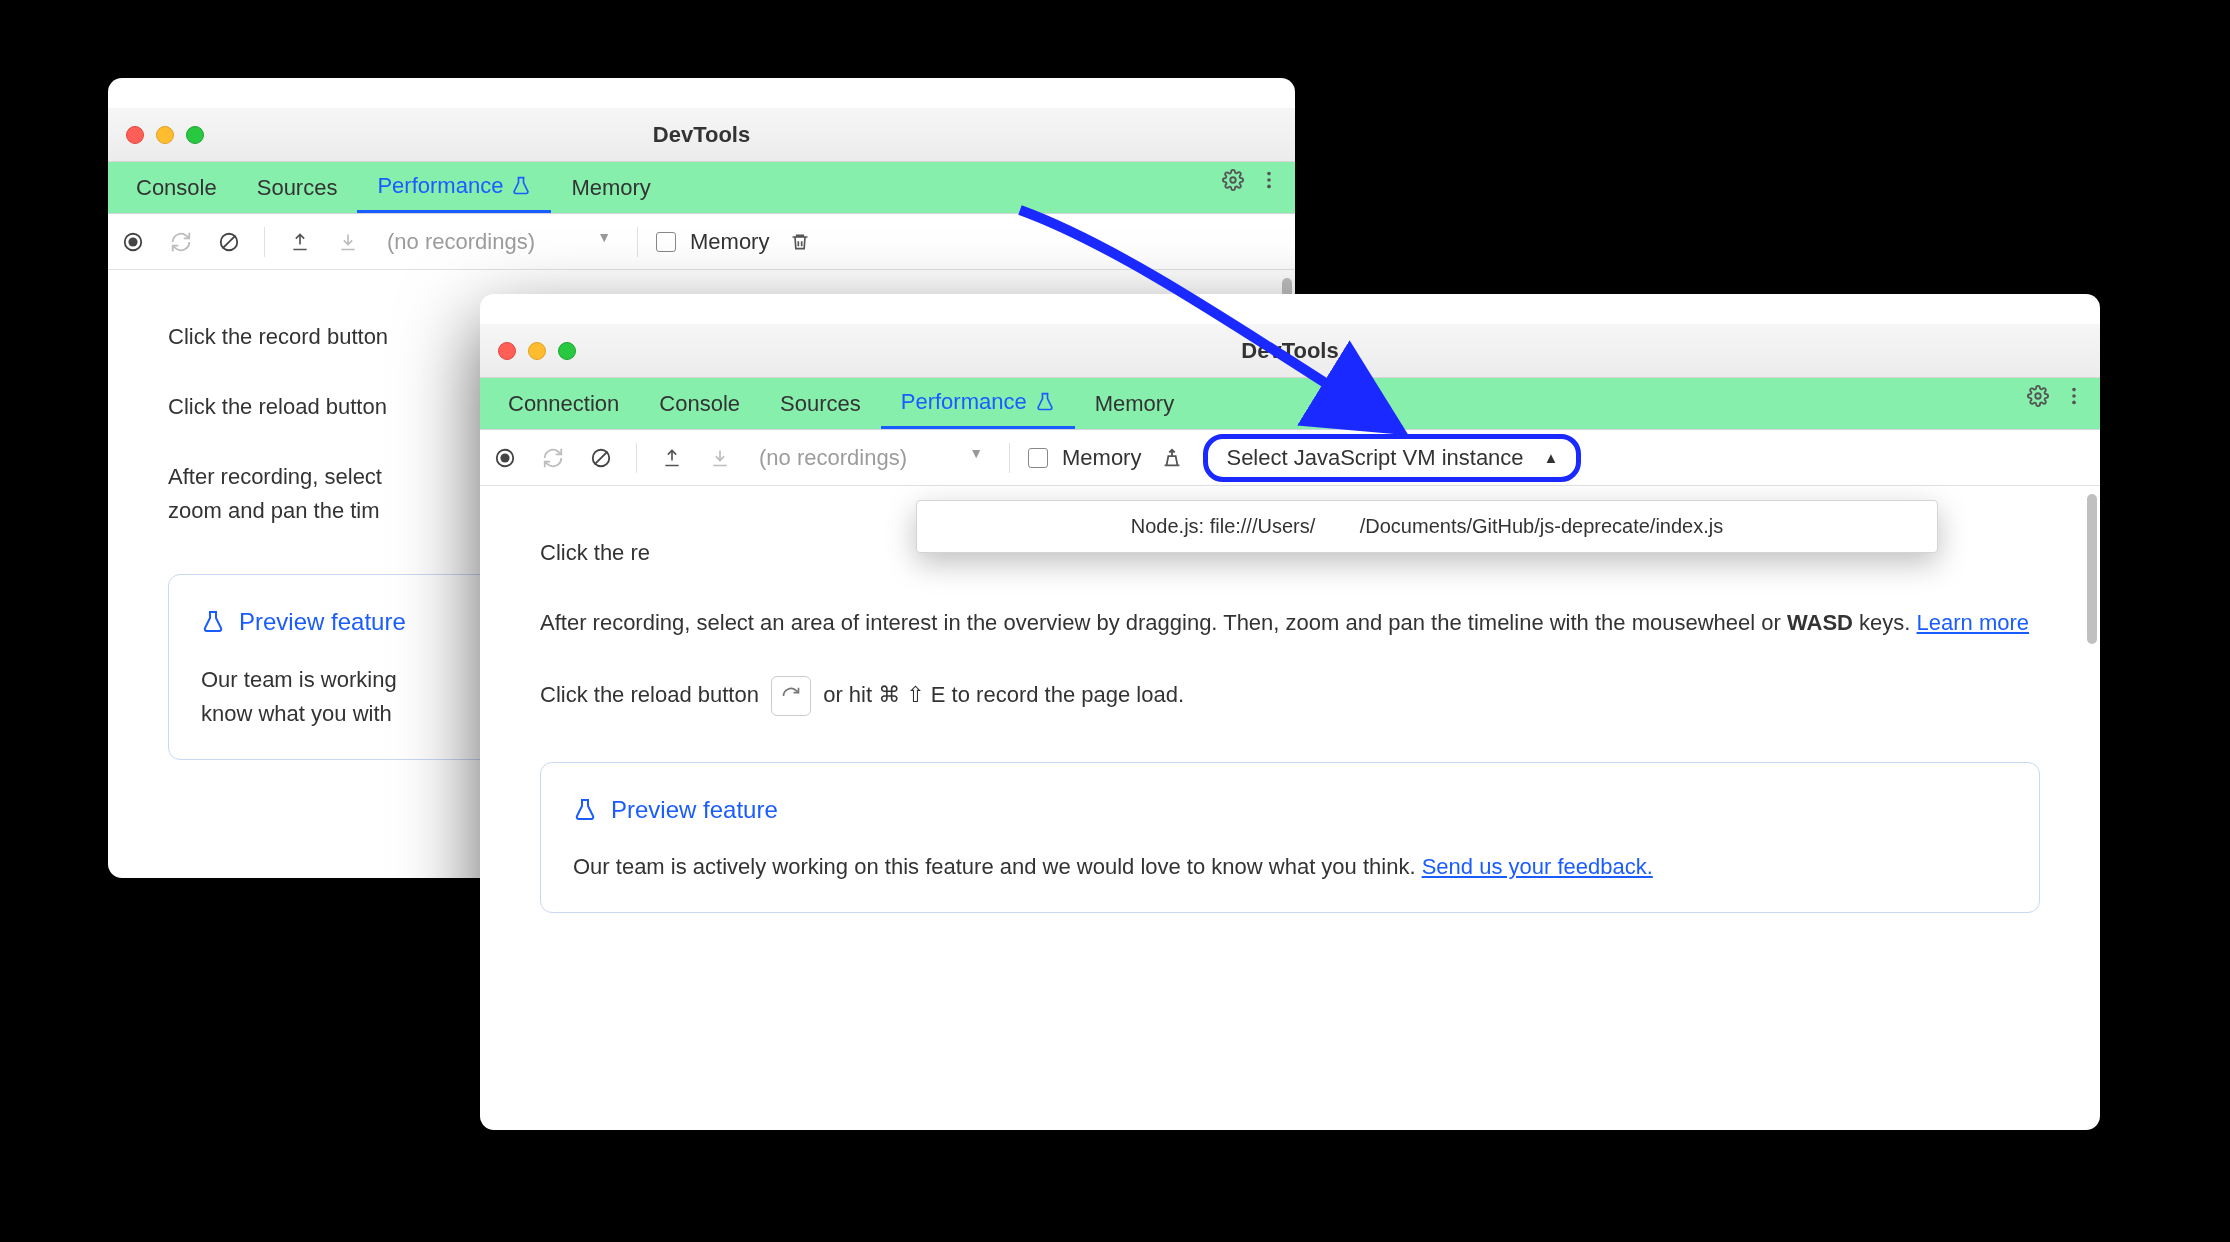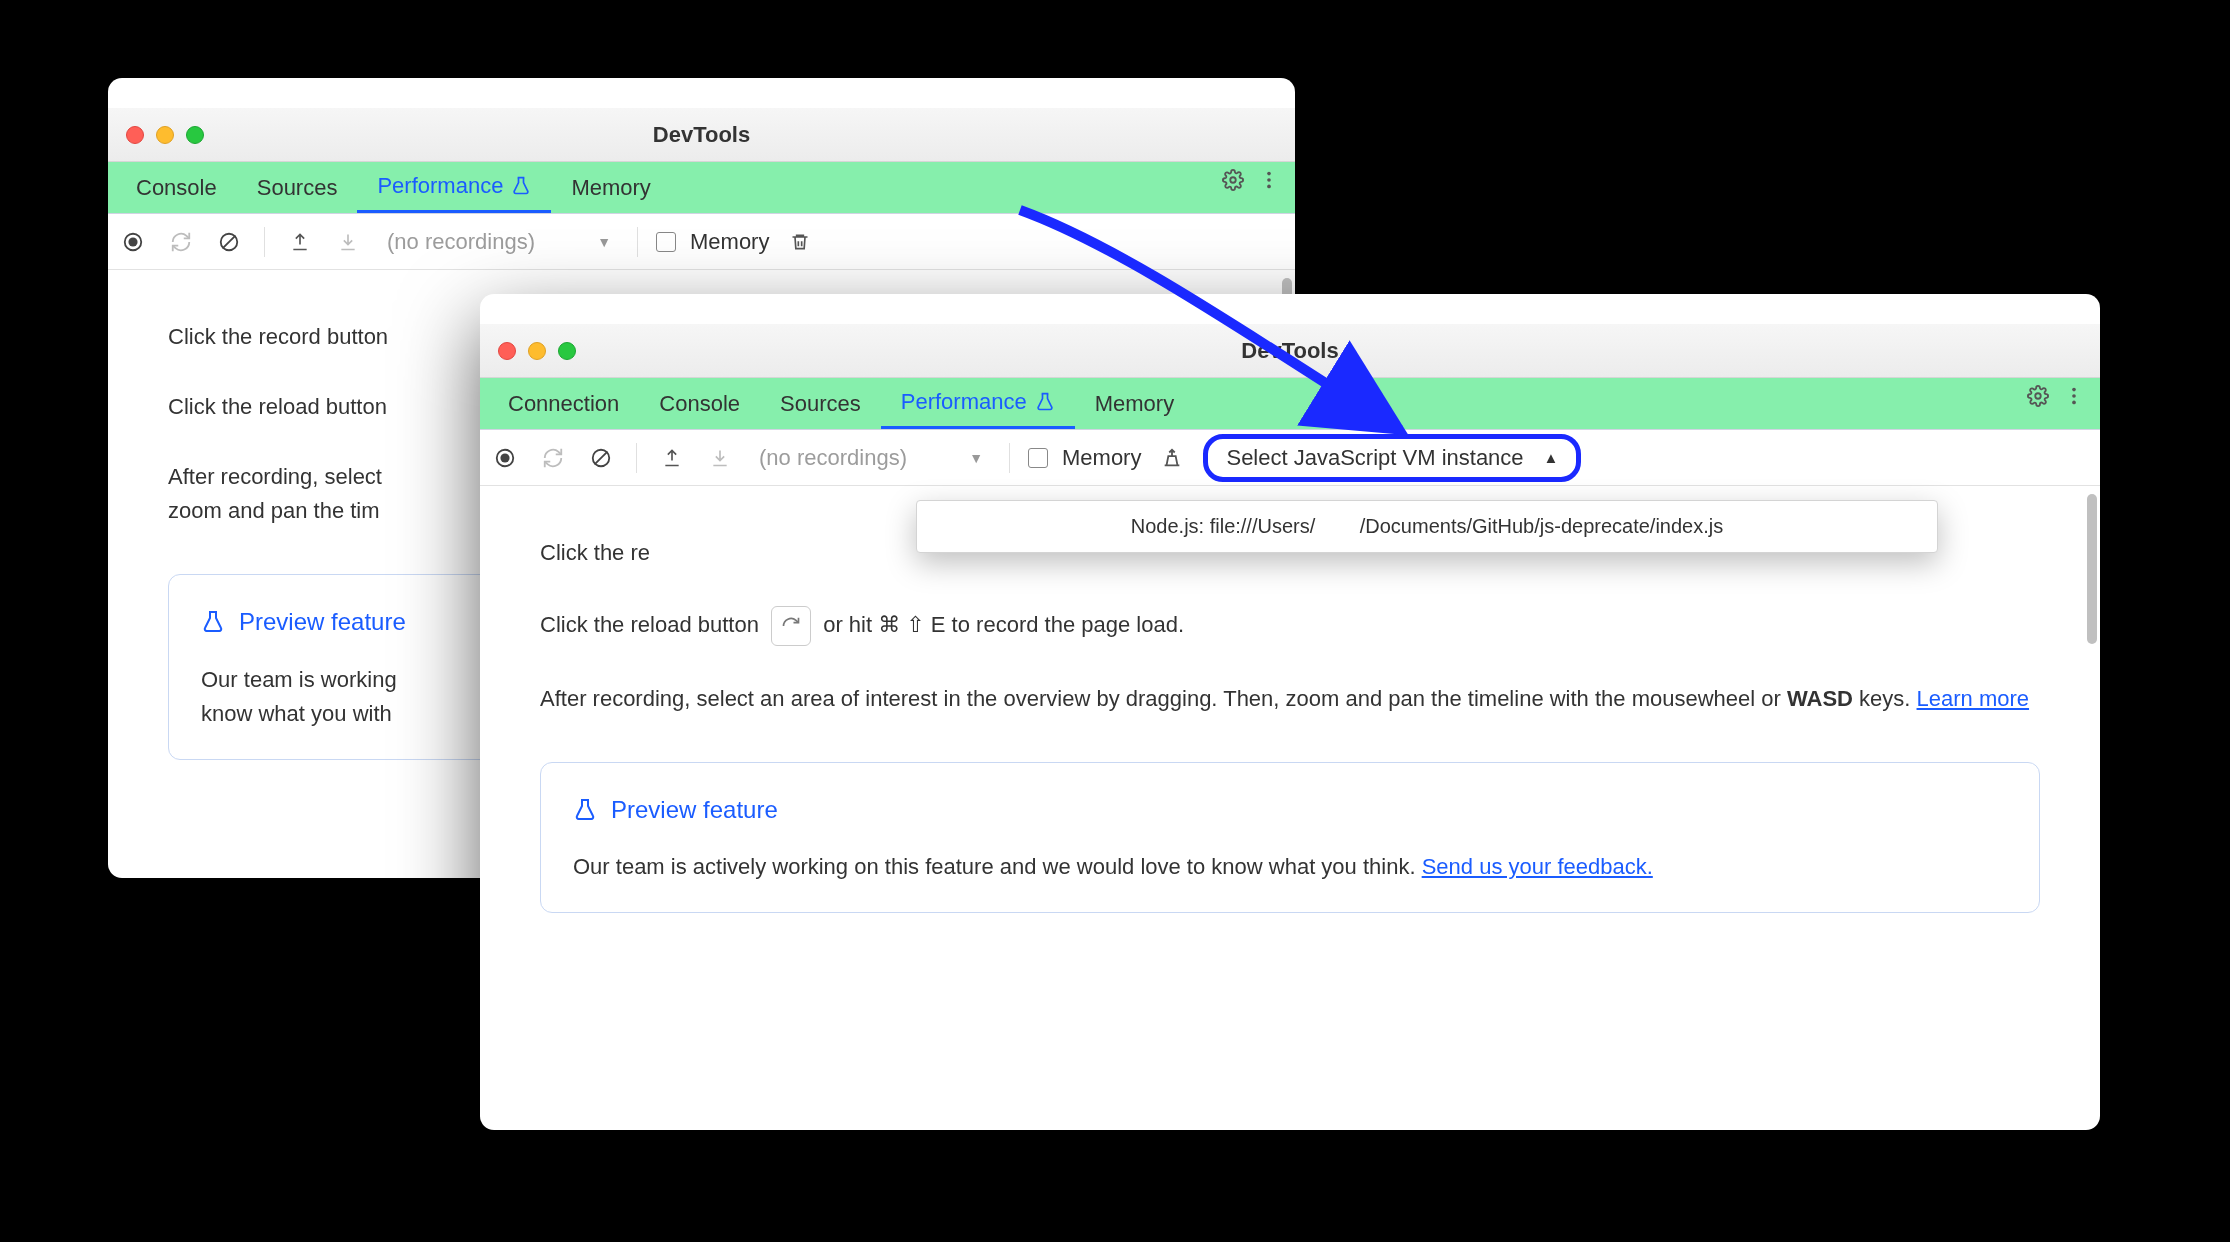--- a/index.html
+++ b/index.html
@@ -16,21 +16,21 @@
 .ttl { position:absolute; left:50%; transform:translateX(-50%); font-size:22px; font-weight:600; color:#333; }
 .tabs { height:52px; background:#86efac; border-bottom:1px solid #d0d4e3; display:flex; align-items:stretch; padding:0 8px; }
 .tab { display:flex; align-items:center; padding:0 20px; font-size:22px; color:#333; cursor:pointer; gap:8px; }
 .tab.active { color:#1a5cff; border-bottom:3px solid #1a5cff;align-items:center; }
 .spacer { flex:1; }
 .ticon { width:36px; height:36px; display:flex; align-items:center; justify-content:center; color:#555; cursor:pointer; }
 .toolbar { height:56px; border-bottom:1px solid #e2e2e2; display:flex; align-items:center; padding:0 8px; gap:14px; background:#fff; }
 .tbtn { width:34px; height:34px; display:flex; align-items:center; justify-content:center; color:#555; cursor:pointer; }
 .tbtn.dis { color:#bdbdbd; cursor:default; }
 .vdiv { width:1px; height:30px; background:#e0e0e0; margin:0 4px; }
-.recsel { display:flex; align-items:center; gap:10px; color:#9c9c9c; font-size:22px; width:240px; justify-content:space-between; padding:0 8px; cursor:pointer; }
+.recsel { display:flex; align-items:flex-start; gap:10px; color:#9c9c9c; font-size:22px; width:240px; justify-content:space-between; padding:0 8px; cursor:pointer; }
 .tri { font-size:14px; color:#999; }
 .cbx { width:20px; height:20px; border:1.5px solid #888; border-radius:3px; cursor:pointer; }
 .lbl { font-size:22px; color:#333; }
 .vmsel { border:5px solid #1a29ff; border-radius:20px; padding:6px 18px; display:flex; align-items:center; gap:20px; font-size:22px; color:#333; cursor:pointer; background:#fff; }
 .vmsel .up { font-size:15px; }
 .content { flex:1; padding:50px 60px 20px 60px; overflow:auto; position:relative; font-size:22px; color:#333; line-height:1.55; }
 .para { margin-bottom:36px; }
 .inlinebtn { display:inline-flex; width:40px; height:40px; border:1px solid #ccc; border-radius:6px; align-items:center; justify-content:center; vertical-align:middle; margin:0 6px; color:#666; }
 .lm { color:#1a5cff; text-decoration:underline; cursor:pointer; }
 .card { border:1px solid #c9d8f3; border-radius:12px; padding:28px 32px; margin-top:46px; }
@@ -251,31 +251,31 @@
       </div>
     <div class="vmsel">
       <span>Select JavaScript VM instance</span>
       <span class="up">▲</span>
     </div>
   </div>
   <div class="content">
     <div class="scrollthumb"></div>
     <div class="para">Click the re</div>
     <div class="para">
+      <span>After recording, select an area of interest in the overview by dragging. Then, zoom and pan the timeline with the mousewheel or </span><b>WASD</b><span> keys. </span><span class="lm">Learn more</span>
+    </div>
+    <div class="para">
       <span>Click the reload button </span>
       <span class="inlinebtn">
           <svg width="20" height="20" viewBox="0 0 24 24" fill="none" stroke="#777" stroke-width="2">
             <path d="M21 2v6h-6"></path>
             <path d="M3 12a9 9 0 0 1 15-6.7L21 8"></path>
           </svg>
         </span>
       <span> or hit ⌘ ⇧ E to record the page load.</span>
-    </div>
-    <div class="para">
-      <span>After recording, select an area of interest in the overview by dragging. Then, zoom and pan the timeline with the mousewheel or </span><b>WASD</b><span> keys. </span><span class="lm">Learn more</span>
     </div>
     <div class="card">
       <div class="cardh">
         <span>
             <svg width="24" height="24" viewBox="0 0 24 24" fill="none" stroke="#1a5cff" stroke-width="2">
               <path d="M9 2v6l-5 10a2 2 0 0 0 2 3h12a2 2 0 0 0 2-3l-5-10V2"></path>
               <path d="M8 2h8"></path>
             </svg>
           </span>
         <span>Preview feature</span>

